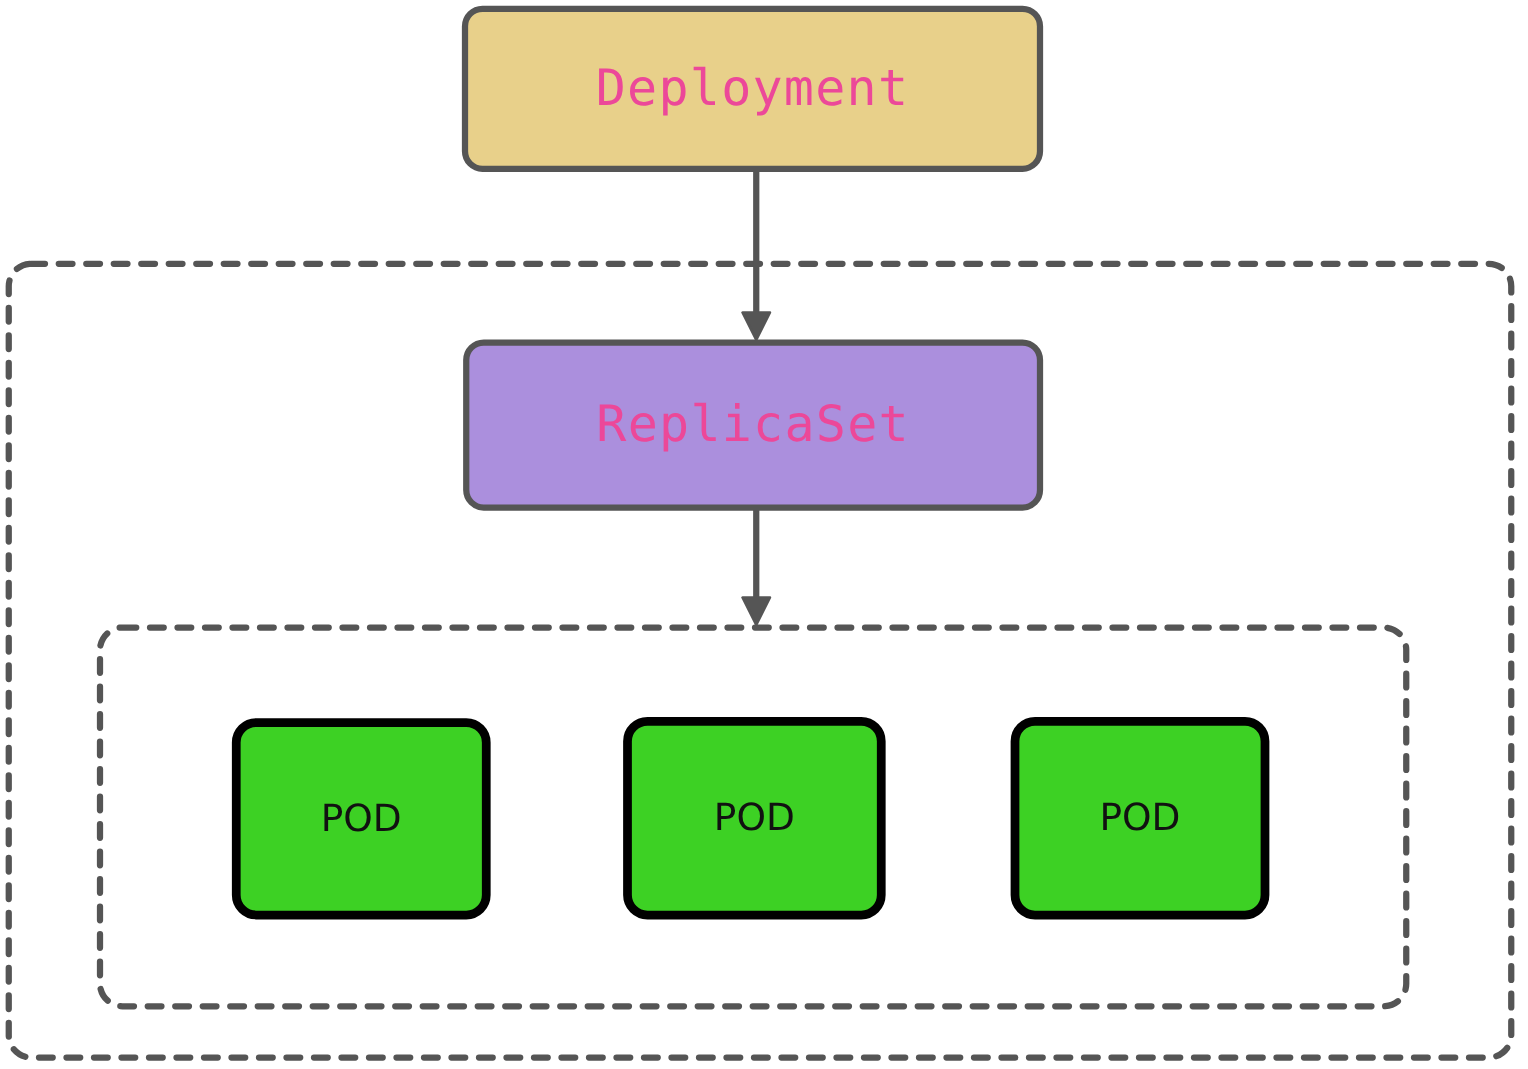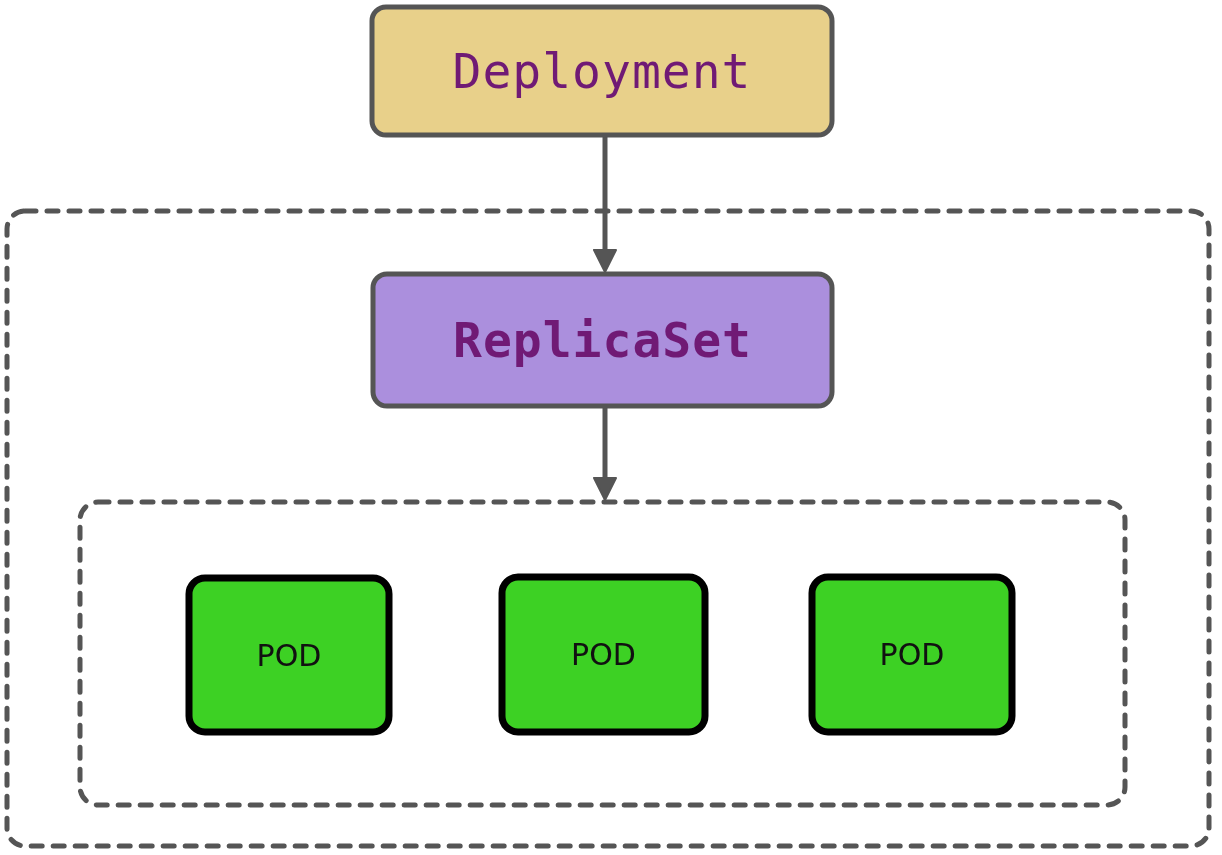--- a/index.html
+++ b/index.html
@@ -29,23 +29,23 @@
     position: absolute;
     display: flex;
     align-items: center;
     justify-content: center;
     pointer-events: none;
     white-space: nowrap;
   }
   .label-deployment,
   .label-replicaset {
     font-family: "DejaVu Sans Mono", "Liberation Mono", monospace;
-    font-size: 48px;
+    font-size: 40px;
     letter-spacing: 1px;
-    color: #701a75;
+    color: #ec4899;
     font-weight: 400;
   }
   .label-pod {
     font-family: "DejaVu Sans", "Liberation Sans", sans-serif;
     font-size: 30px;
     letter-spacing: 0px;
     color: #111111;
     font-weight: 400;
   }
 </style>
@@ -76,21 +76,21 @@
 
     <rect x="189" y="578" width="200" height="154" rx="16" ry="16" fill="#3dd124" stroke="#000000" stroke-width="7"></rect>
 
     <rect x="502" y="577" width="203" height="155" rx="16" ry="16" fill="#3dd124" stroke="#000000" stroke-width="7"></rect>
 
     <rect x="812" y="577" width="200" height="155" rx="16" ry="16" fill="#3dd124" stroke="#000000" stroke-width="7"></rect>
   </svg>
 
   <div class="node-label label-deployment" style="left:372px; top:7px; width:460px; height:128px;">Deployment</div>
 
-  <div class="node-label label-replicaset" style="left:373px; top:274px; width:459px; height:132px;font-weight:bold;">ReplicaSet</div>
+  <div class="node-label label-replicaset" style="left:373px; top:274px; width:459px; height:132px;">ReplicaSet</div>
 
   <div class="node-label label-pod" style="left:189px; top:578px; width:200px; height:154px;">POD</div>
 
   <div class="node-label label-pod" style="left:502px; top:577px; width:203px; height:155px;">POD</div>
 
   <div class="node-label label-pod" style="left:812px; top:577px; width:200px; height:155px;">POD</div>
 
 </div>
 
 </body></html>

